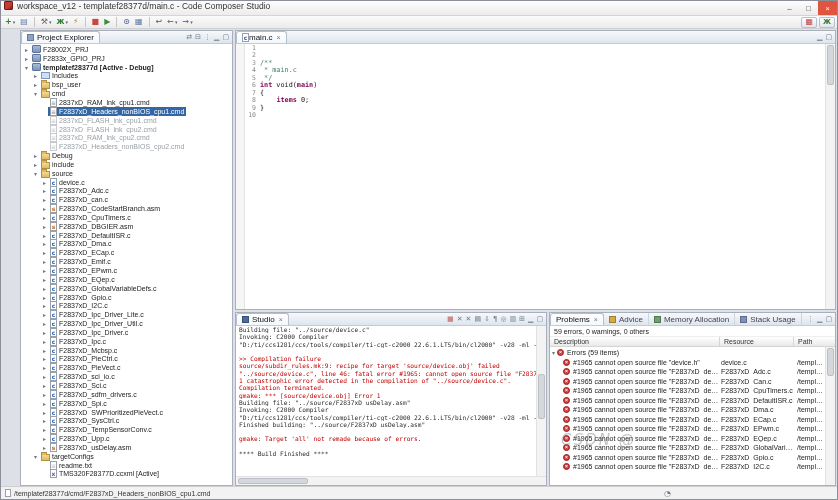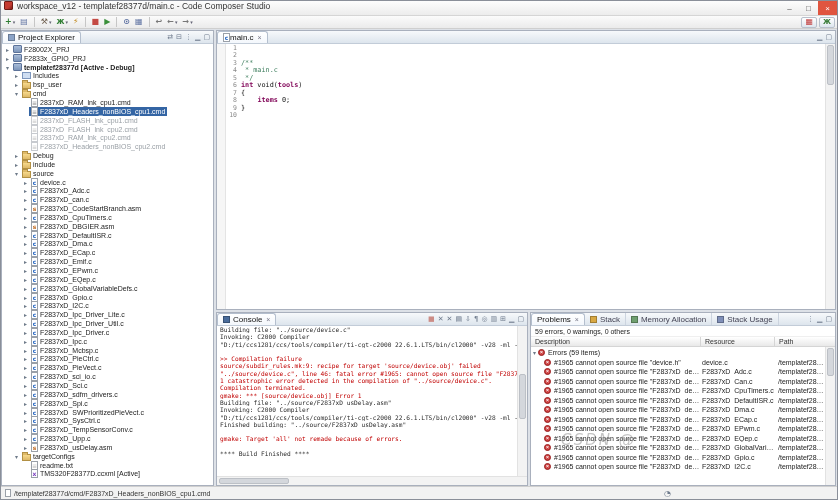--- a/index.html
+++ b/index.html
@@ -23,21 +23,21 @@
   .toolbar { height:13px; flex:none; display:flex; align-items:center; background:linear-gradient(#fbfbfb,#ebebeb); border-bottom:1px solid #cfcfcf; padding:0 2px; }
   .tb-group { display:flex; align-items:center; gap:1px; }
   .tb-btn { height:12px; display:flex; align-items:center; padding:0 2px; border-radius:2px; }
   .tb-glyph { font-family:"DejaVu Sans",sans-serif; font-size:8px; line-height:1; font-weight:bold; }
   .tb-dd { font-size:5px; color:#667; margin-left:1px; }
   .tb-sep { width:1px; height:10px; background:#c6c6c6; margin:0 3px; }
   .perspectives { margin-left:auto; display:flex; align-items:center; gap:2px; }
   .persp-btn { height:11px; padding:0 3px; display:flex; align-items:center; border:1px solid #b8c0cc; border-radius:2px; background:linear-gradient(#fff,#dde5ee); }
 
   
-  .main { flex:1; display:flex; min-height:0; padding:1px 1px 0 0; background:#dde1e7; }
+  .main { flex:1; display:flex; min-height:0; padding:1px 1px 0 19px; background:#dde1e7; }
   .panel { background:#fff; border:1px solid #a9b0bd; display:flex; flex-direction:column; min-width:0; }
   .explorer { width:213px; flex:none; }
   .right-col { flex:1; display:flex; flex-direction:column; margin-left:2px; min-width:0; }
   .editor { height:280px; flex:none; margin-bottom:2px; }
   .bottom { flex:1; display:flex; min-height:0; }
   .console { width:312px; flex:none; margin-right:2px; }
   .problems { flex:1; }
 
   
   .panel-header { height:13px; flex:none; display:flex; align-items:stretch; background:linear-gradient(#f7f9fb,#dde5ed); border-bottom:1px solid #c2ccd8; }
@@ -603,21 +603,21 @@
               <div class="code-line">
                 <span class="line-number">4</span>
                 <span class="code-text"><span class="tok-comment"> * main.c</span></span>
               </div>
               <div class="code-line">
                 <span class="line-number">5</span>
                 <span class="code-text"><span class="tok-comment"> */</span></span>
               </div>
               <div class="code-line">
                 <span class="line-number">6</span>
-                <span class="code-text"><span class="tok-keyword">int</span><span class="tok-plain"> void(</span><span class="tok-keyword">tools</span><span class="tok-plain">)</span></span>
+                <span class="code-text"><span class="tok-keyword">int</span><span class="tok-plain"> void(</span><span class="tok-keyword">main</span><span class="tok-plain">)</span></span>
               </div>
               <div class="code-line">
                 <span class="line-number">7</span>
                 <span class="code-text"><span class="tok-plain">{</span></span>
               </div>
               <div class="code-line">
                 <span class="line-number">8</span>
                 <span class="code-text"><span class="tok-plain">    </span><span class="tok-keyword">items</span><span class="tok-plain"> 0;</span></span>
               </div>
               <div class="code-line">
@@ -635,21 +635,21 @@
         </div>
       </div>
 
       <div class="bottom">
 
         <div class="panel console">
           <div class="panel-header">
             <span class="tabs-wrap">
                 <div class="view-tab active">
                   <span class="tabicon console-icon"></span>
-                  <span class="tab-label">Console</span>
+                  <span class="tab-label">Studio</span>
                   <span class="tab-close">×</span>
                 </div>
               </span>
             <span class="panel-tools">
                 <span class="tool-icon" style="color: rgb(204, 140, 134);">■</span>
                 <span class="tool-icon">✕</span>
                 <span class="tool-icon">✕</span>
                 <span class="tool-icon">▤</span>
                 <span class="tool-icon">⇩</span>
                 <span class="tool-icon">¶</span>
@@ -692,21 +692,21 @@
 
         <div class="panel problems">
           <div class="panel-header">
             <span class="tabs-wrap">
                 <div class="view-tab active">
                   <span class="tab-label">Problems</span>
                   <span class="tab-close">×</span>
                 </div>
                 <div class="view-tab">
                   <span class="tabicon advice-icon"></span>
-                  <span class="tab-label">Stack</span>
+                  <span class="tab-label">Advice</span>
                 </div>
                 <div class="view-tab">
                   <span class="tabicon memory-icon"></span>
                   <span class="tab-label">Memory Allocation</span>
                 </div>
                 <div class="view-tab">
                   <span class="tabicon stack-icon"></span>
                   <span class="tab-label">Stack Usage</span>
                 </div>
               </span>

